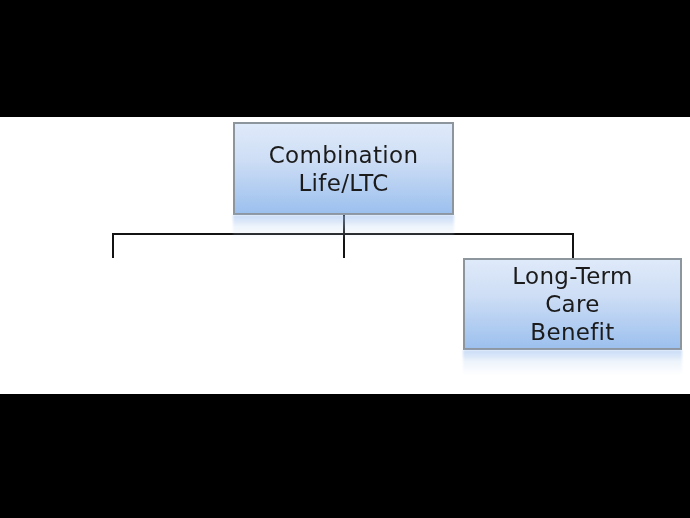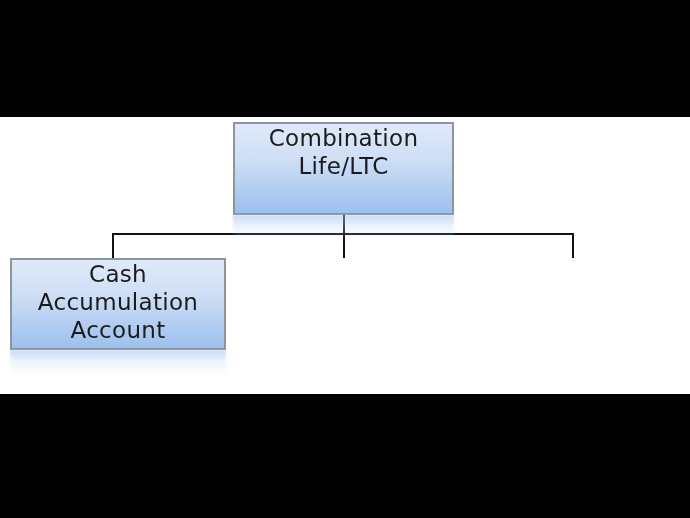--- a/index.html
+++ b/index.html
@@ -22,21 +22,21 @@
     width: 690px;
     height: 277px;
     background: #ffffff;
   }
   .node {
     position: absolute;
     box-sizing: border-box;
     border: 2px solid #8d959d;
     background: linear-gradient(180deg, #dfeafa 0%, #cedef5 40%, #9cc0ee 100%);
     display: flex;
-    align-items: flex-start;
+    align-items: center;
     justify-content: center;
     z-index: 2;
   }
   
   .node::after {
     content: "";
     position: absolute;
     left: -2px;
     right: -2px;
     top: 100%;
@@ -83,24 +83,24 @@
     <div class="line line-root-drop"></div>
     <div class="line line-rail"></div>
     <div class="line line-drop-left"></div>
     <div class="line line-drop-right"></div>
 
     <div class="node root-node">
       <span class="node-label">Combination
 Life/LTC</span>
     </div>
 
-    <div class="node child-node-1">
-      <span class="node-label">Cash
-Accumulation
-Account</span>
-    </div>
 
 
+    <div class="node child-node-3">
+      <span class="node-label">Long-Term
+Care
+Benefit</span>
+    </div>
 
   </div>
 
   <div class="letterbox-bottom"></div>
 </div>
 
 </body></html>

